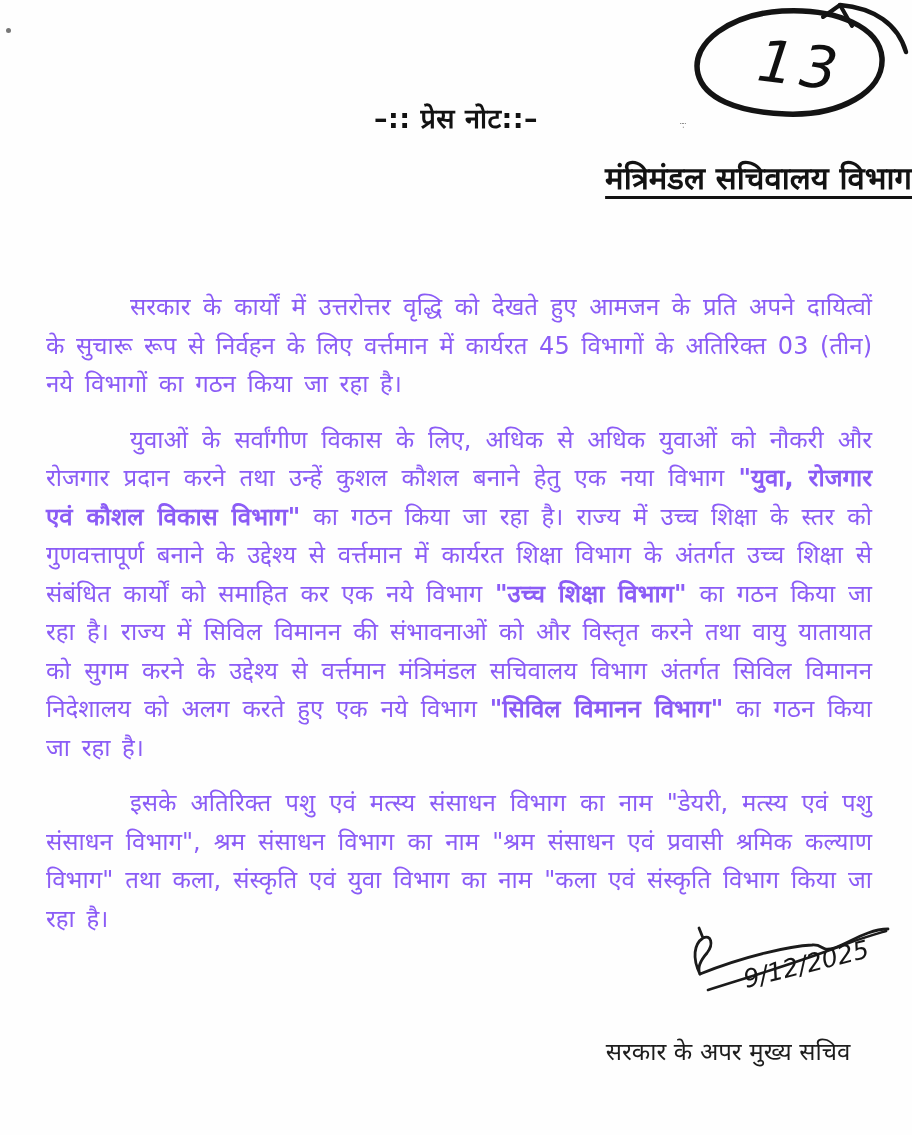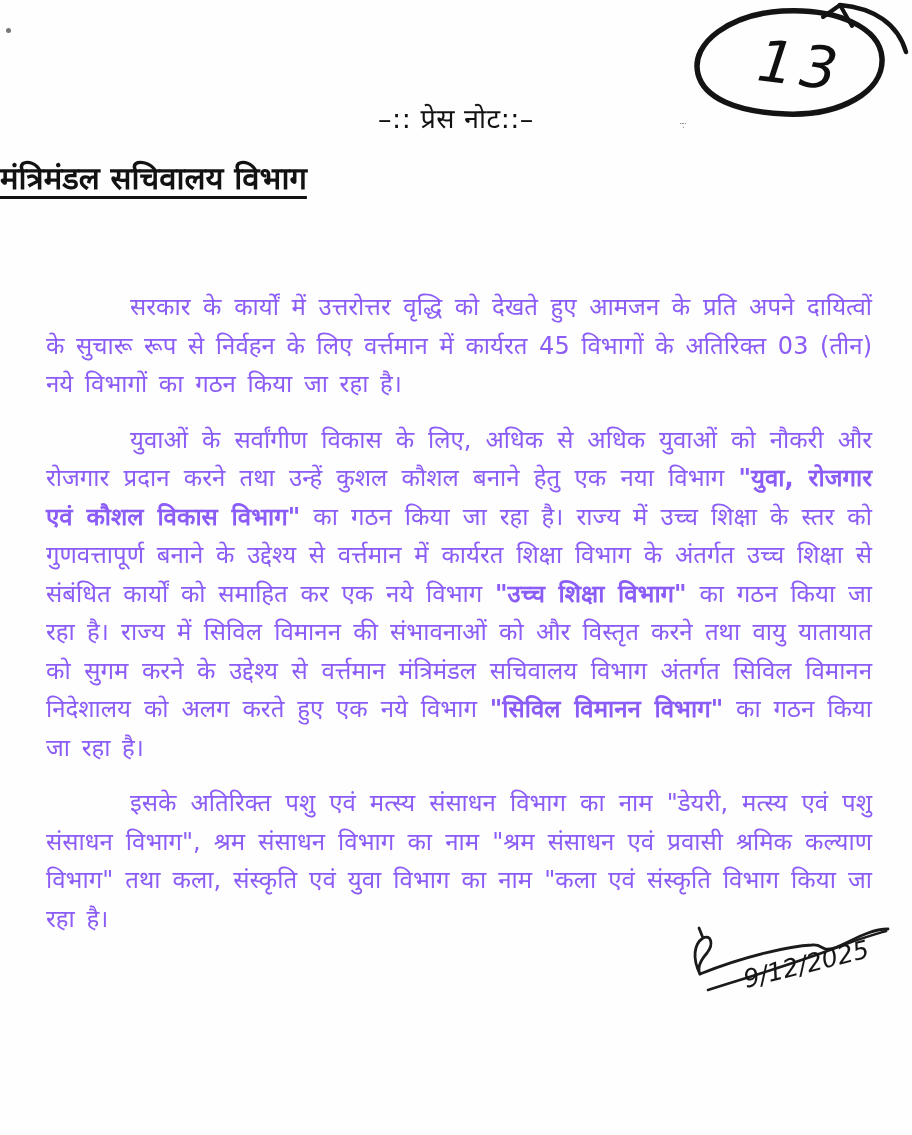--- a/index.html
+++ b/index.html
@@ -23,26 +23,26 @@
     font-size:9px; line-height:8px; color:#8f8f8f;
     writing-mode:vertical-rl; letter-spacing:1px;
   }
 
   
   .page-circle { position:absolute; left:640px; top:0; }
 
   
   .press-note {
     position:absolute; top:99px; left:0; width:100%;
-    text-align:center; font-size:27px; font-weight:400;
+    text-align:center; font-size:27px; font-weight:700;
     letter-spacing:.5px; color:#121212;
   }
   .department {
     position:absolute; top:156px; left:0; width:100%;
-    text-align:left; font-size:31px; font-weight:700; color:#121212;
+    text-align:right; font-size:31px; font-weight:700; color:#121212;
   }
   .department span {
     text-decoration:underline;
     text-underline-offset:7px;
     text-decoration-thickness:2.5px;
   }
 
   
   .body-text {
     position:absolute; left:46px; top:288px; width:826px;
@@ -104,14 +104,15 @@
 
   <svg class="sig-svg" width="262" height="100" viewBox="0 0 262 100">
     <g fill="none" stroke="#1b1b1b" stroke-linecap="round" stroke-linejoin="round">
       <path stroke-width="2.8" d="M 50 62 C 42 46 44 32 53 26 C 61 22 64 32 57 41 C 50 49 47 56 50 62 M 53 26 L 49 16"></path>
       <path stroke-width="2.8" d="M 50 62 C 95 44 140 34 162 33 C 174 32 170 40 184 36 C 194 33 204 26 218 21 C 226 18 232 17 238 17"></path>
       <path stroke-width="2.6" d="M 58 78 C 102 64 150 50 196 32 C 212 26 226 22 236 19"></path>
     </g>
     <text x="96" y="76" font-size="25" font-style="italic" font-family="DejaVu Sans, sans-serif" fill="#161616" transform="rotate(-14 96 76)">9/12/2025</text>
   </svg>
 
+  <div class="sig-designation">सरकार के अपर मुख्य सचिव</div>
 
 </div>
 
 </body></html>

